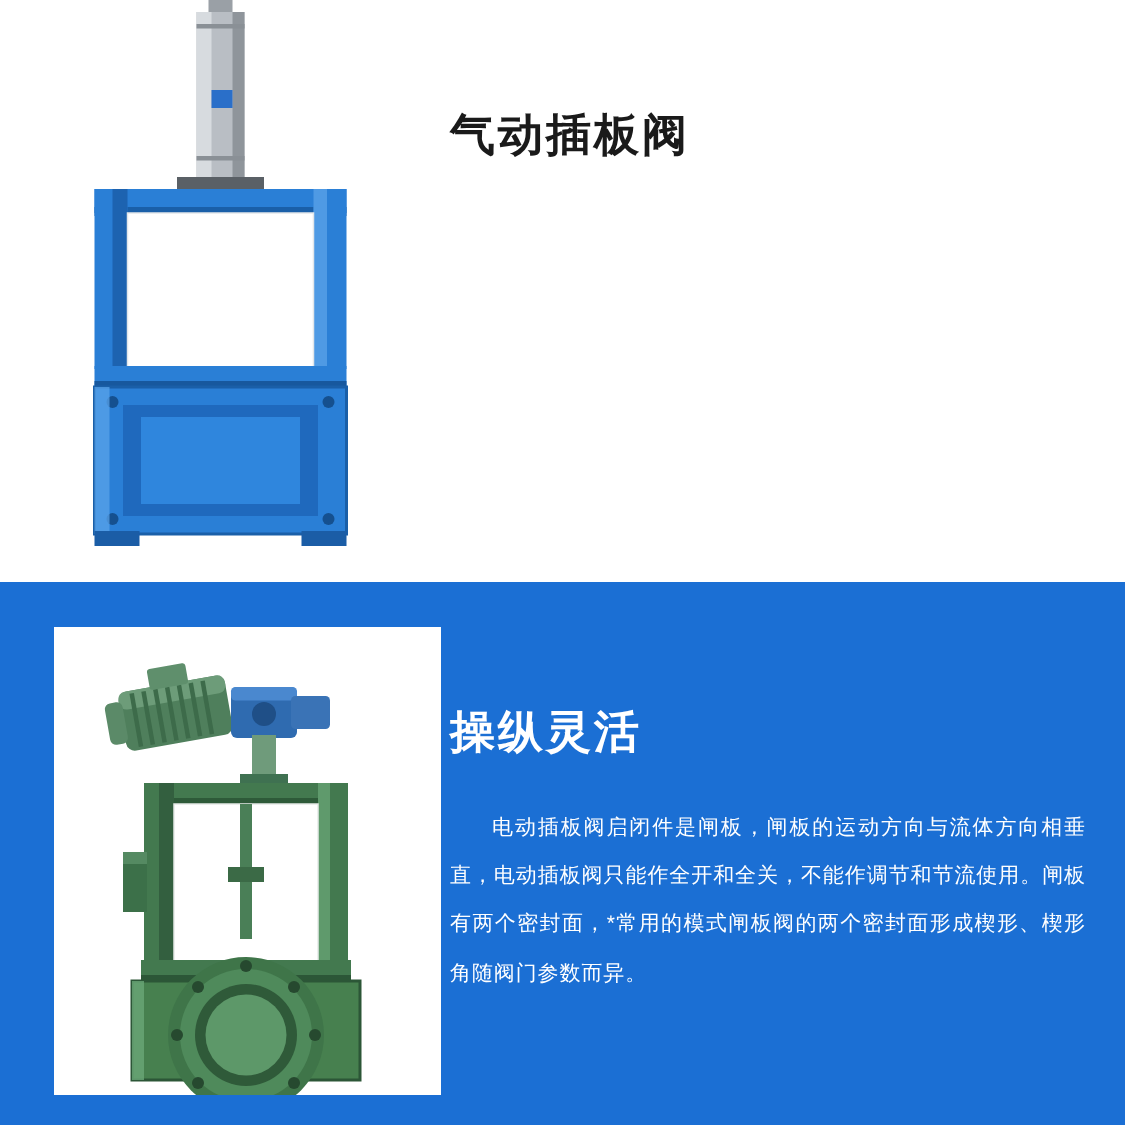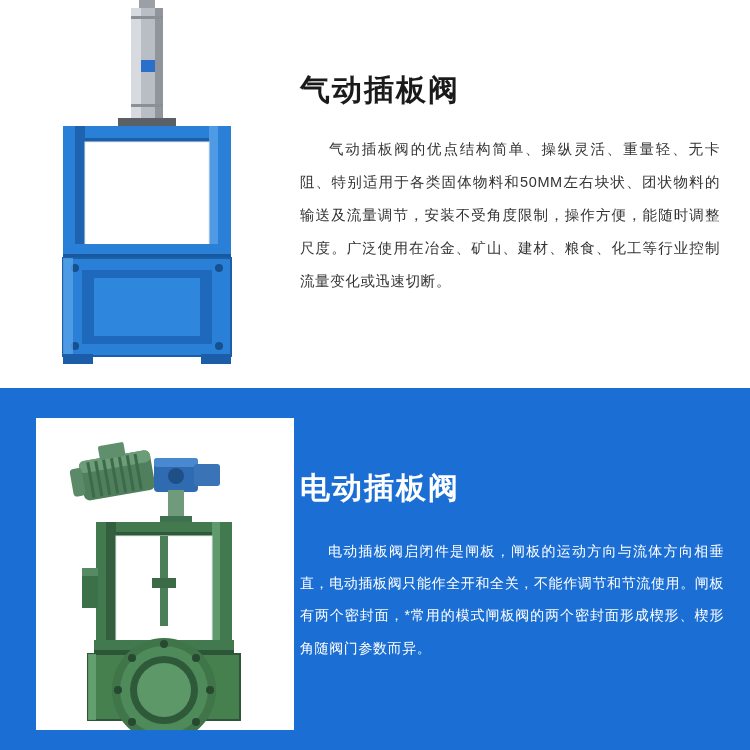--- a/index.html
+++ b/index.html
@@ -147,21 +147,20 @@
 
         <rect x="63" y="258" width="10" height="98" fill="#5aa3ea" opacity="0.75"></rect>
 
         <rect x="63" y="354" width="30" height="10" fill="#1b5da6"></rect>
         <rect x="201" y="354" width="30" height="10" fill="#1b5da6"></rect>
       </svg>
     </div>
 
     <div class="s1-text">
       <div class="title-1">气动插板阀</div>
-      <div class="body-1">气动插板阀的优点结构简单、操纵灵活、重量轻、无卡阻、特别适用于各类固体物料和50MM左右块状、团状物料的输送及流量调节，安装不受角度限制，操作方便，能随时调整尺度。广泛使用在冶金、矿山、建材、粮食、化工等行业控制流量变化或迅速切断。</div>
     </div>
   </div>
 
   <div class="section-two">
 
     <div class="s2-photo-frame">
       <svg class="valve-green" viewBox="0 0 258 312" xmlns="http://www.w3.org/2000/svg">
         <rect x="0" y="0" width="258" height="312" fill="#ffffff"></rect>
 
         <g transform="rotate(-10 100 50)">
@@ -226,18 +225,18 @@
         <circle cx="160" cy="304" r="4" fill="#26492f"></circle>
         <circle cx="96" cy="240" r="4" fill="#26492f"></circle>
         <circle cx="82" cy="272" r="4" fill="#26492f"></circle>
         <circle cx="96" cy="304" r="4" fill="#26492f"></circle>
 
         <rect x="52" y="236" width="8" height="66" fill="#6aa677" opacity="0.8"></rect>
       </svg>
     </div>
 
     <div class="s2-text">
-      <div class="title-2">电动插板阀</div>
+      <div class="title-2">操纵灵活</div>
       <div class="body-2">电动插板阀启闭件是闸板，闸板的运动方向与流体方向相垂直，电动插板阀只能作全开和全关，不能作调节和节流使用。闸板有两个密封面，*常用的模式闸板阀的两个密封面形成楔形、楔形角随阀门参数而异。</div>
     </div>
   </div>
 
 </div>
 
 </body></html>

